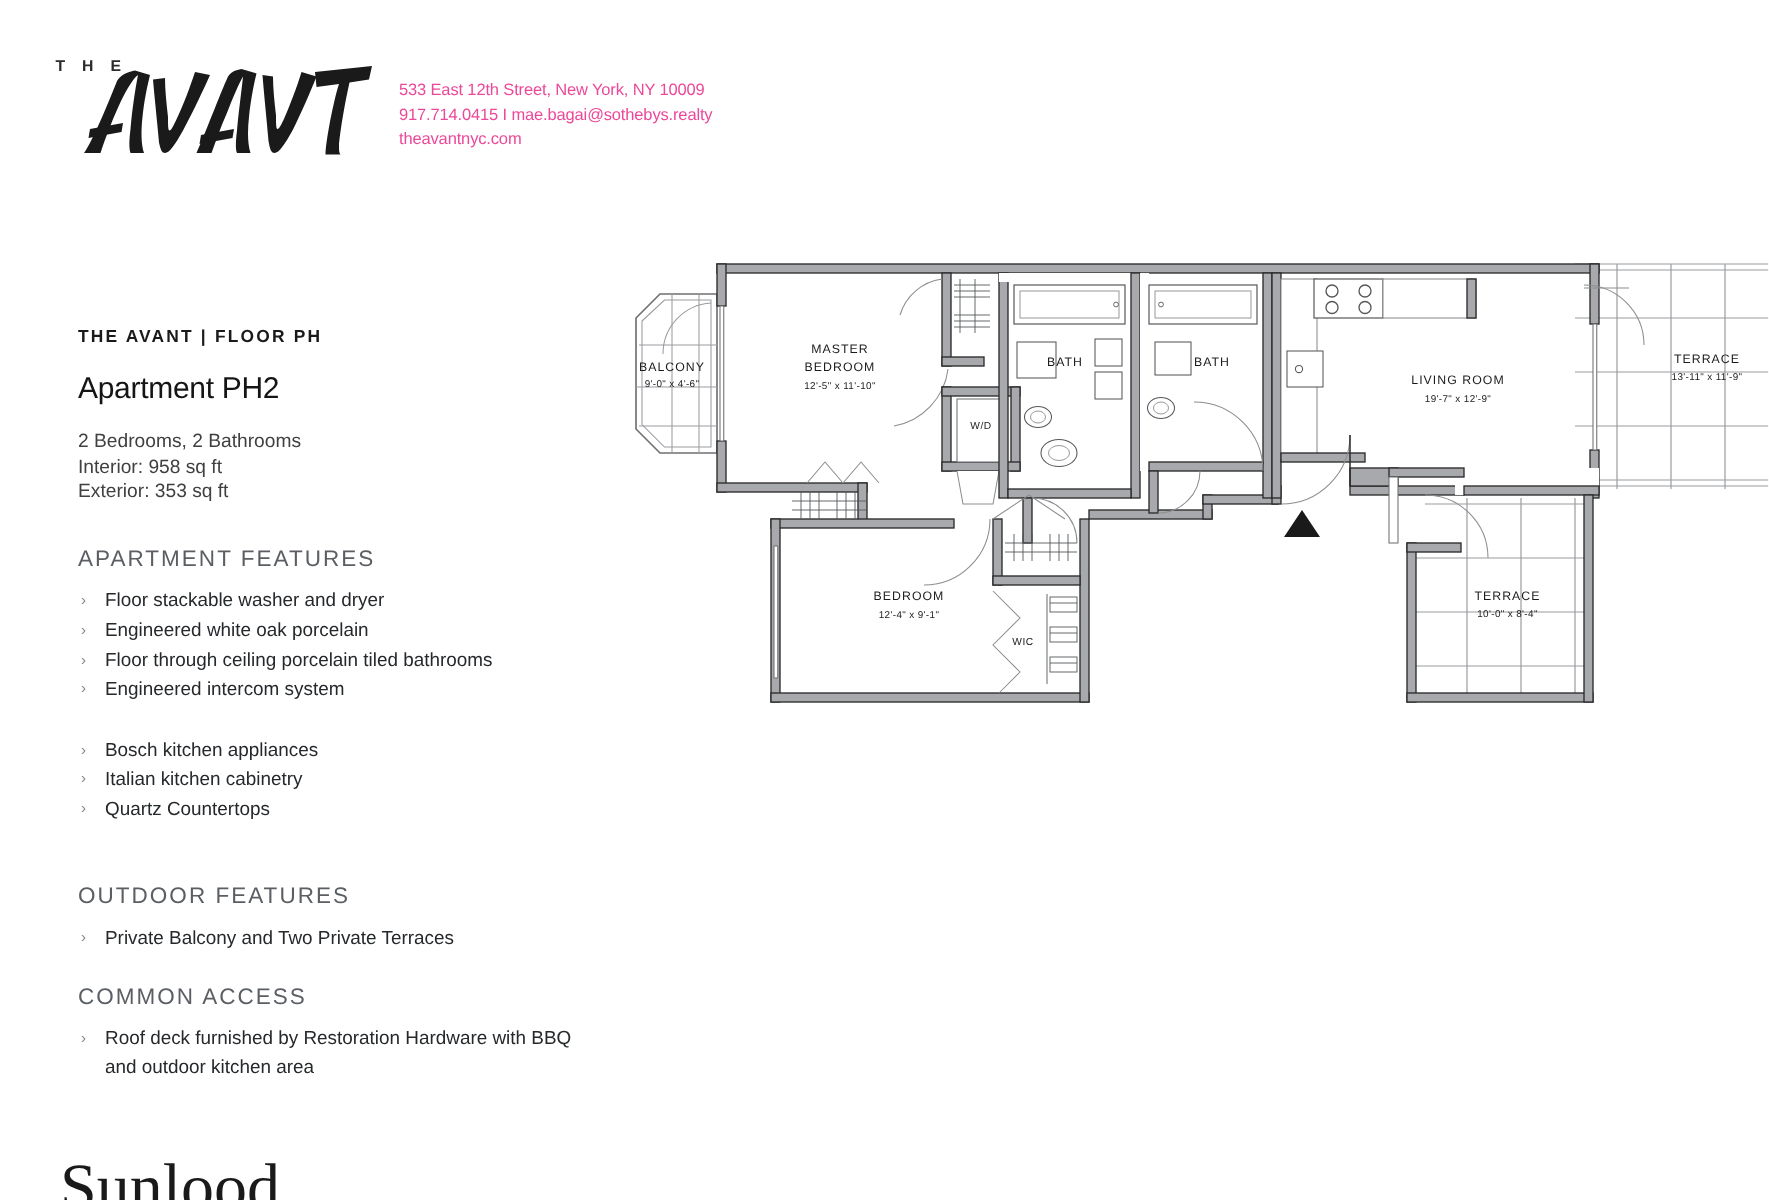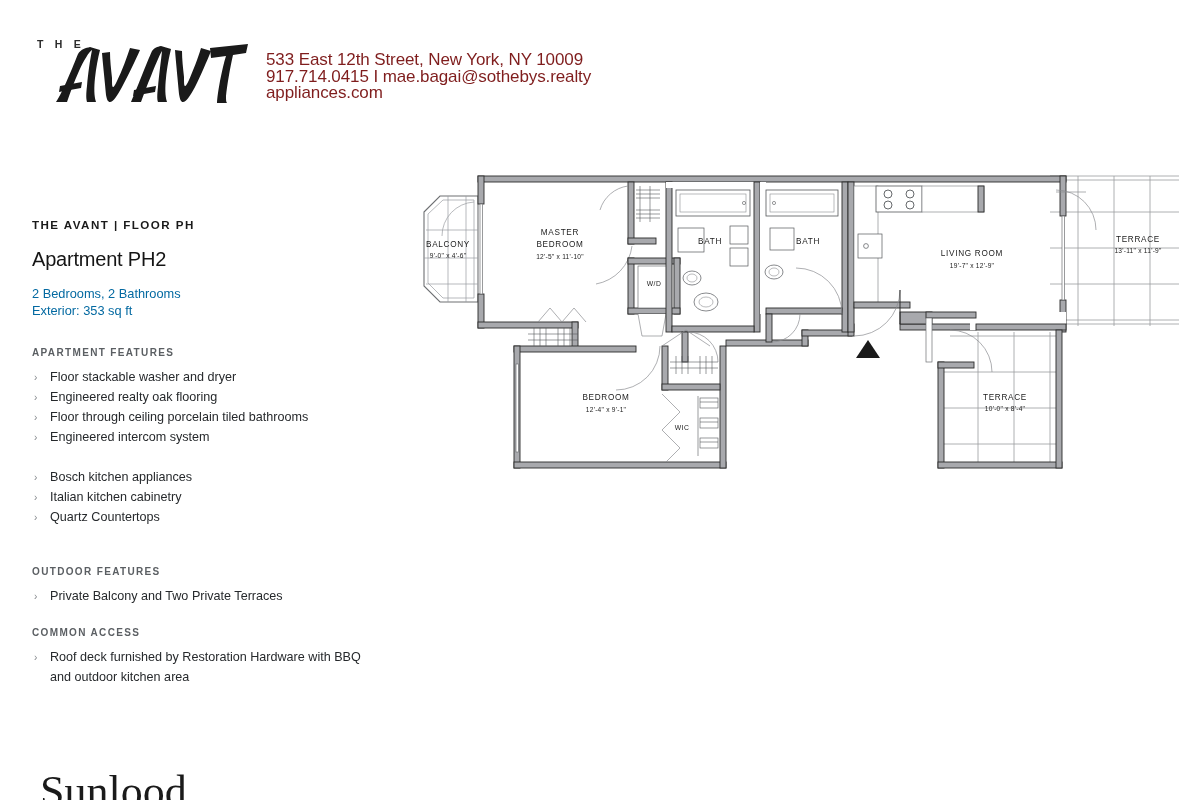--- a/index.html
+++ b/index.html
@@ -42,63 +42,63 @@
   #brand-avant {
     position: absolute;
     left: 0px; top: 8px;
     width: 215px;
     height: 68px;
   }
   #contact-block {
     position: absolute;
     left: 266px; top: 52px;
     line-height: 16.5px;
-    font-size: 17px;
-    color: #7f1d1d;
+    font-size: 11px;
+    color: #ec4899;
     letter-spacing: -0.1px;
     white-space: nowrap;
   }
   #contact-block div { display: block; }
 
   
   #info-col {
     position: absolute;
-    left: 32px; top: 218px;
+    left: 52px; top: 218px;
     width: 360px;
   }
   #eyebrow {
     font-size: 11.6px;
     font-weight: 700;
     letter-spacing: 1.45px;
     color: #1a1a1a;
     margin: 0 0 18px 0;
   }
   #apt-title {
     font-size: 20px;
     font-weight: 400;
     letter-spacing: -0.2px;
     color: #151515;
     margin: 0 0 16px 0;
     line-height: 1.06;
   }
   #apt-specs {
     font-size: 12.8px;
     line-height: 16.6px;
-    color: #0369a1;
+    color: #404040;
     margin: 0 0 28px 0;
   }
   #apt-specs div { display: block; }
 
   .feature-group { margin-bottom: 21px; }
   .group-heading {
-    font-size: 10px;
+    font-size: 15px;
     letter-spacing: 1.35px;
     color: #5b5f63;
     margin: 0 0 10px 0;
-    font-weight: 700;
+    font-weight: 400;
   }
   .feature-list {
     list-style: none;
     margin: 0;
     padding: 0;
   }
   .feature-list li {
     position: relative;
     padding-left: 18px;
     font-size: 12.6px;
@@ -171,37 +171,38 @@
         <path d="M176 10 L214 6 L212 15 L199 17 C196 30 193 48 192 58 C192 62 192 64 193 65 L183 65 C183 61 184 54 186 43 C188 33 190 24 192 18 L177 20 Z"></path>
         <path d="M100 52 L122 48 L121 54 L99 58 Z"></path>
         <path d="M26 48 L48 44 L47 50 L25 54 Z"></path>
       </g>
     </svg>
   </div>
 
   <div id="contact-block">
     <div>533 East 12th Street, New York, NY 10009</div>
     <div>917.714.0415 I mae.bagai@sothebys.realty</div>
-    <div>appliances.com</div>
+    <div>theavantnyc.com</div>
   </div>
 </div>
 
 <div id="info-col">
   <div id="eyebrow">THE AVANT | FLOOR PH</div>
   <h1 id="apt-title">Apartment PH2</h1>
   <div id="apt-specs">
     <div>2 Bedrooms, 2 Bathrooms</div>
+    <div>Interior: 958 sq ft</div>
     <div>Exterior: 353 sq ft</div>
   </div>
 
   <div class="feature-group" id="group-apartment">
     <div class="group-heading">APARTMENT FEATURES</div>
     <ul class="feature-list">
       <li><span class="chev">›</span><span>Floor stackable washer and dryer</span></li>
-      <li><span class="chev">›</span><span>Engineered realty oak flooring</span></li>
+      <li><span class="chev">›</span><span>Engineered white oak porcelain</span></li>
       <li><span class="chev">›</span><span>Floor through ceiling porcelain tiled bathrooms</span></li>
       <li><span class="chev">›</span><span>Engineered intercom system</span></li>
     </ul>
   </div>
 
   <div class="feature-group" id="group-kitchen">
     <ul class="feature-list">
       <li><span class="chev">›</span><span>Bosch kitchen appliances</span></li>
       <li><span class="chev">›</span><span>Italian kitchen cabinetry</span></li>
       <li><span class="chev">›</span><span>Quartz Countertops</span></li>

